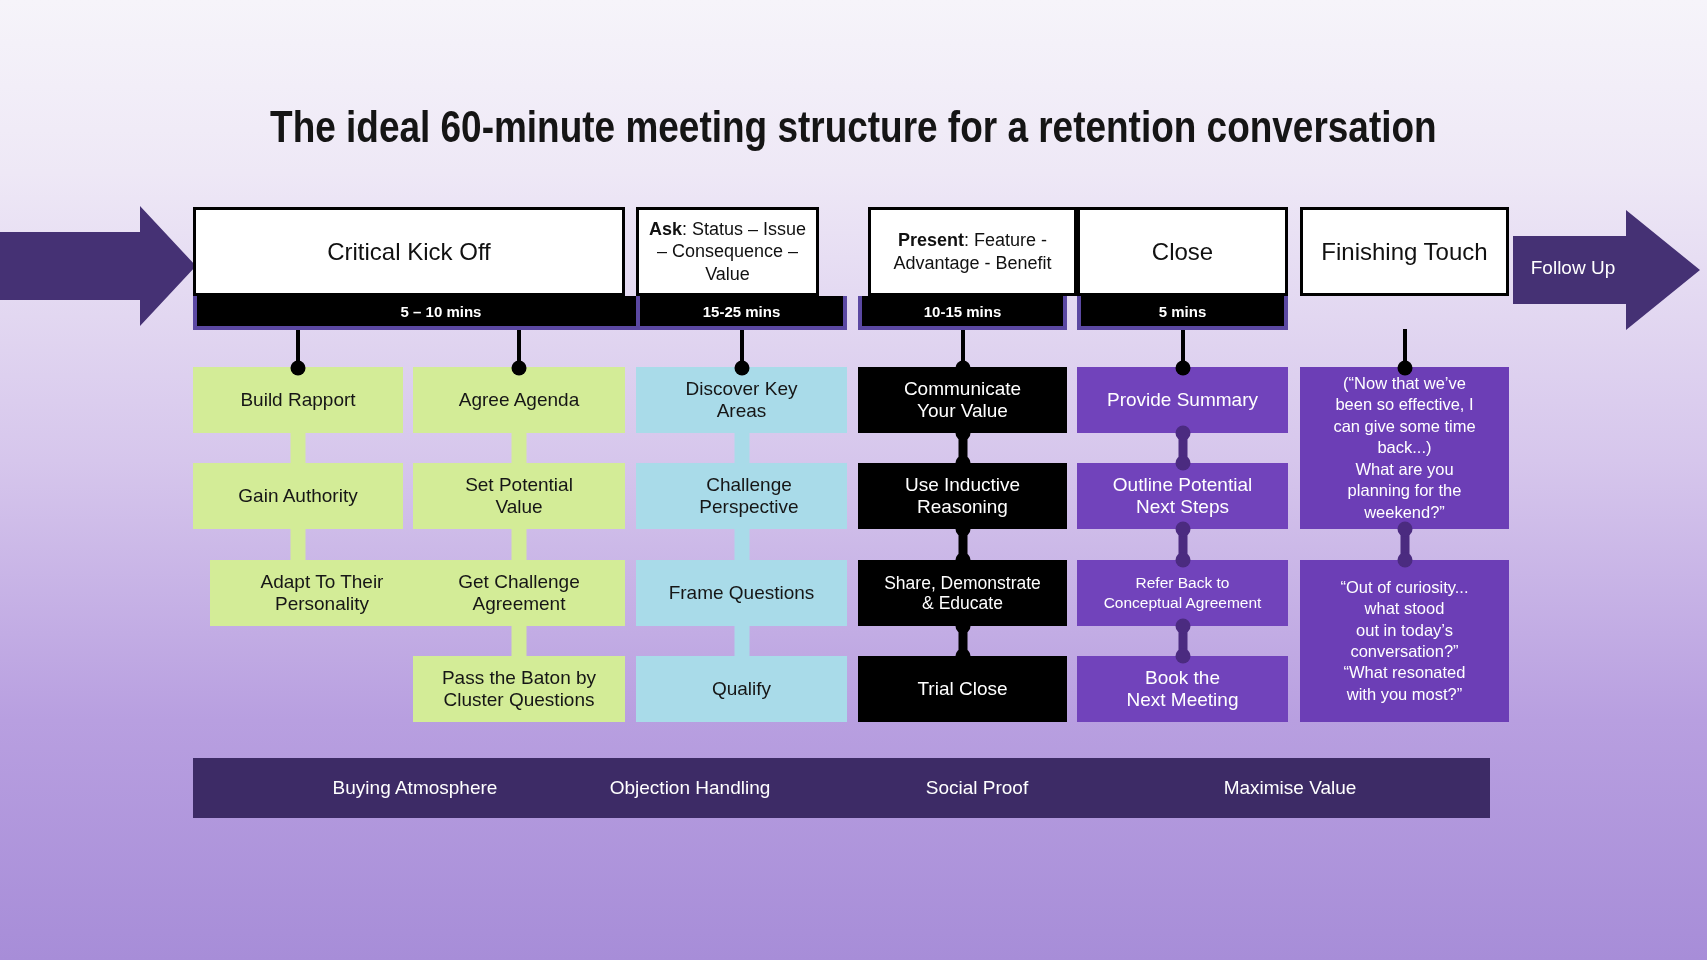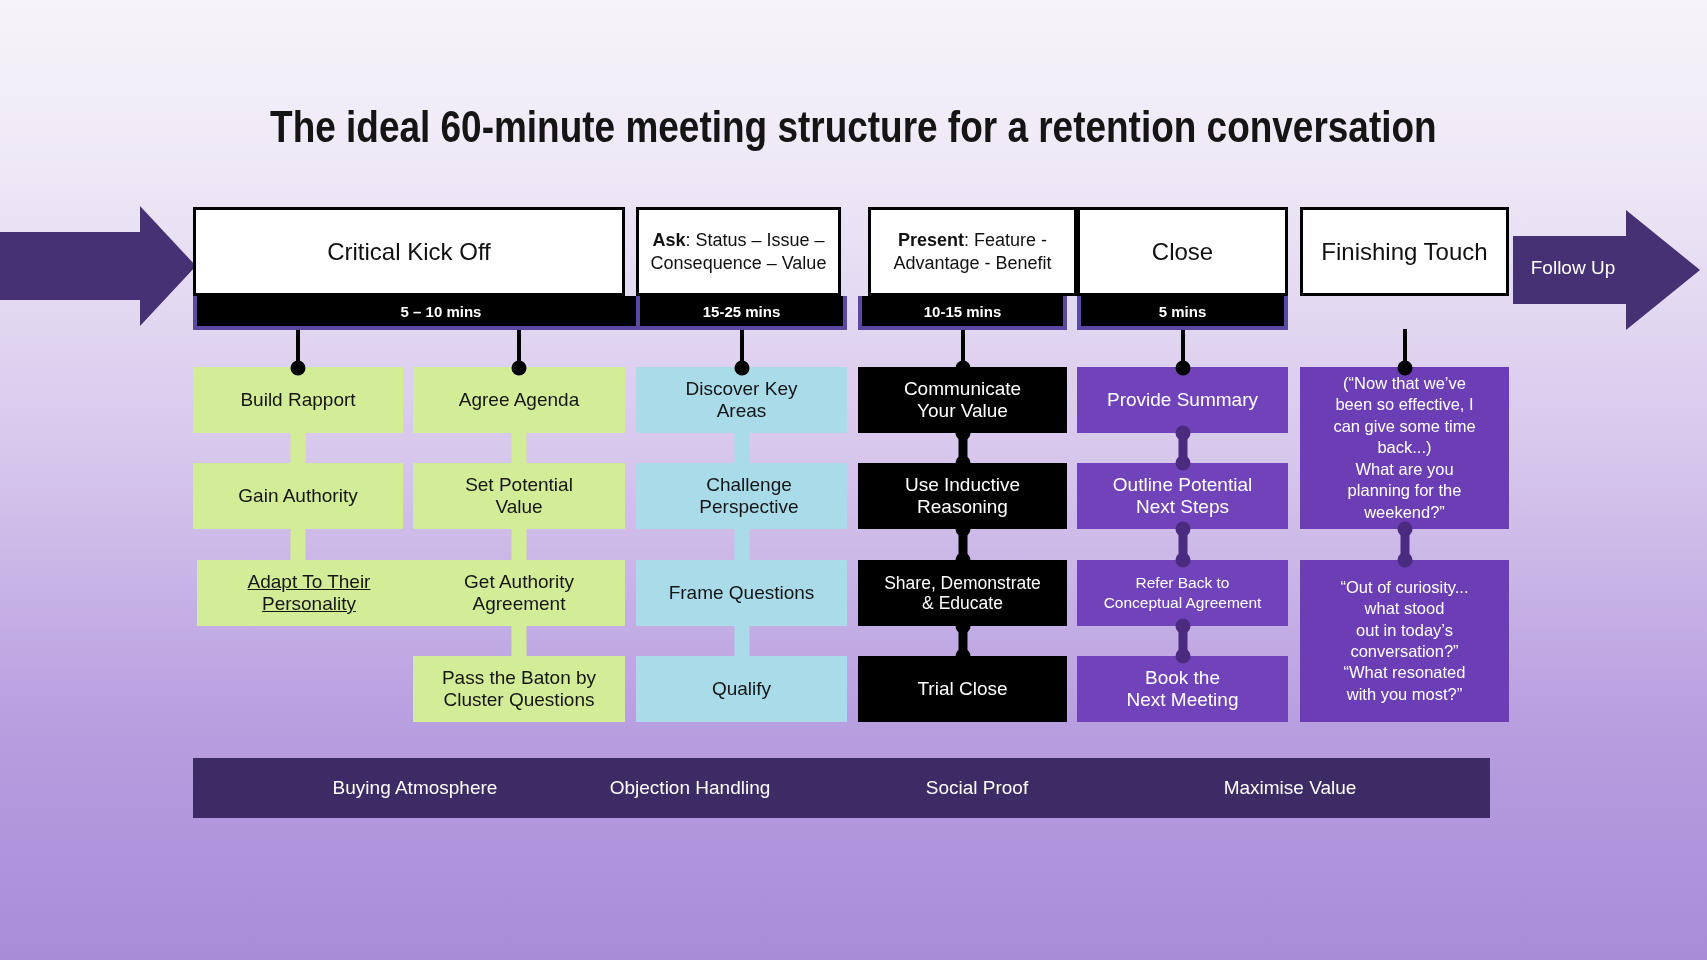--- a/index.html
+++ b/index.html
@@ -68,21 +68,21 @@
 
   <svg class="arrows" width="1707" height="960" viewBox="0 0 1707 960">
     <polygon points="0,232 140,232 140,206 196,266 140,326 140,300 0,300" fill="#453174"></polygon>
     <polygon points="1513,236 1626,236 1626,210 1700,270 1626,330 1626,304 1513,304" fill="#453174"></polygon>
   </svg>
   <div class="arrowlab" style="left:1506px;top:242px;width:134px;height:52px;">Follow Up</div>
 
   <div class="hdr" style="left:193px;width:432px;">
     <div class="hdr-text">Critical Kick Off</div>
   </div>
-  <div class="hdr small" style="left:636px;width:205px;">
+  <div class="hdr small" style="left:636px;width:183px;">
     <div class="hdr-text"><span class="b">Ask</span><span>: Status – Issue – Consequence – Value</span></div>
   </div>
   <div class="hdr small" style="left:858px;width:209px;margin-left:10px;">
     <div class="hdr-text"><span class="b">Present</span><span>: Feature - Advantage - Benefit</span></div>
   </div>
   <div class="hdr" style="left:1077px;width:211px;">
     <div class="hdr-text">Close</div>
   </div>
   <div class="hdr" style="left:1300px;width:209px;">
     <div class="hdr-text">Finishing Touch</div>
@@ -101,29 +101,29 @@
   <div class="vline" style="left:1403px;"></div>
   <div class="dot" style="left:298px;top:368px;"></div>
   <div class="dot" style="left:519px;top:368px;"></div>
   <div class="dot" style="left:742px;top:368px;"></div>
   <div class="dot" style="left:963px;top:368px;"></div>
   <div class="dot" style="left:1183px;top:368px;"></div>
   <div class="dot" style="left:1405px;top:368px;"></div>
 
   <div class="step green" style="left:193px;width:210px;top:367px;">Build Rapport</div>
   <div class="step green" style="left:193px;width:210px;top:463px;">Gain Authority</div>
-  <div class="step green" style="left:197px;width:224px;top:560px;text-decoration:underline;">Adapt To Their
+  <div class="step green" style="left:210px;width:224px;top:560px;">Adapt To Their
 Personality</div>
   <div class="strip green" style="left:298px;top:432px;height:32px;"></div>
   <div class="strip green" style="left:298px;top:528px;height:33px;"></div>
 
   <div class="step green" style="left:413px;width:212px;top:367px;">Agree Agenda</div>
   <div class="step green" style="left:413px;width:212px;top:463px;">Set Potential
 Value</div>
-  <div class="step green" style="left:413px;width:212px;top:560px;">Get Authority
+  <div class="step green" style="left:413px;width:212px;top:560px;">Get Challenge
 Agreement</div>
   <div class="step green" style="left:413px;width:212px;top:656px;">Pass the Baton by
 Cluster Questions</div>
   <div class="strip green" style="left:519px;top:432px;height:32px;"></div>
   <div class="strip green" style="left:519px;top:528px;height:33px;"></div>
   <div class="strip green" style="left:519px;top:625px;height:32px;"></div>
 
   <div class="step blue" style="left:636px;width:211px;top:367px;">Discover Key
 Areas</div>
   <div class="step blue" style="left:636px;width:211px;top:463px;padding-left:17px;">Challenge

